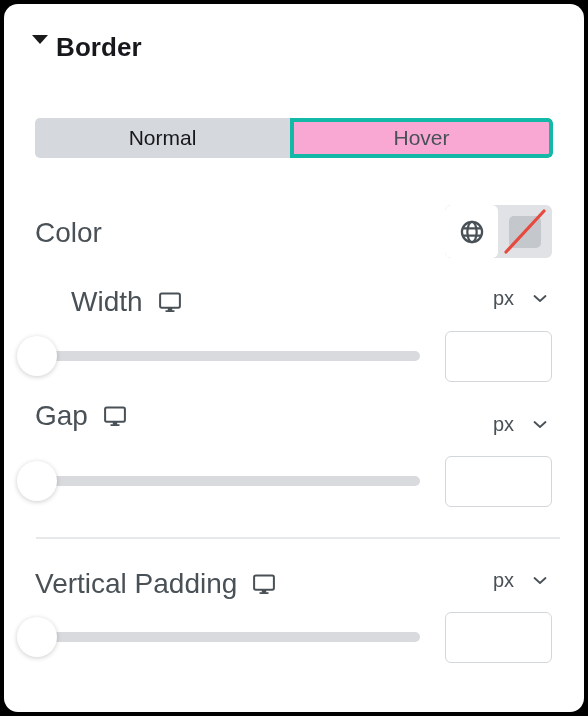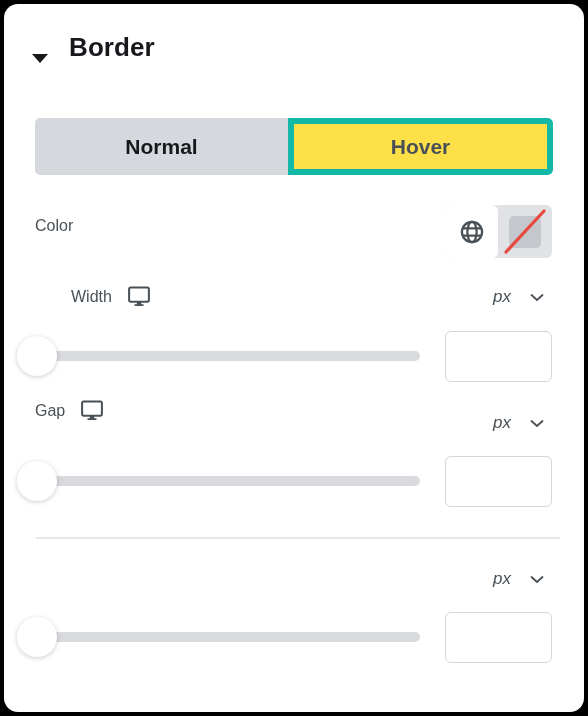--- a/index.html
+++ b/index.html
@@ -25,22 +25,22 @@
     box-sizing: border-box;
     overflow: hidden;
   }
 
   
   .section-header {
     position: absolute;
     left: 28px;
     top: 28px;
     display: flex;
-    align-items: flex-end;
-    gap: 21px;
+    align-items: flex-start;
+    gap: 8px;
   }
   .caret {
     width: 0;
     height: 0;
     border-left: 8px solid transparent;
     border-right: 8px solid transparent;
     border-top: 9px solid #1a1a1a;
     margin-top: 3px;
   }
   .section-title {
@@ -49,49 +49,48 @@
     color: #16181c;
     letter-spacing: 0.1px;
   }
 
   
   .tabs {
     position: absolute;
     left: 31px;
     top: 114px;
     width: 518px;
-    height: 57px;
+    height: 40px;
     display: flex;
     border-radius: 5px;
     overflow: hidden;
-    font-weight: bold;
   }
   .tab {
     flex: 1;
     display: flex;
     align-items: center;
     justify-content: center;
     font-size: 21px;
     box-sizing: border-box;
   }
   .tab.active {
     background: #d5d8dc;
     color: #16181c;
   }
   .tab.inactive {
-    background: #fde047;
+    background: #f9a8d4;
     color: #495157;
-    border: 6px solid #14b8a6;
+    border: 4px solid #14b8a6;
     border-radius: 0 5px 5px 0;
   }
 
   
   .row-label {
     position: absolute;
-    font-size: 16px;
+    font-size: 28px;
     color: #495157;
     display: flex;
     align-items: center;
     gap: 16px;
     white-space: nowrap;
   }
 
   
   .monitor-icon {
     width: 22px;
@@ -142,23 +141,22 @@
     height: 53px;
     pointer-events: none;
   }
 
   
   .unit {
     position: absolute;
     display: flex;
     align-items: center;
     gap: 19px;
-    font-size: 17px;
+    font-size: 20px;
     color: #495157;
-    font-style: italic;
   }
   .chevron {
     width: 14px;
     height: 9px;
     display: inline-block;
   }
 
   
   .slider {
     position: absolute;
@@ -292,20 +290,28 @@
 
   <div class="slider" style="left:0px; top:457px; width:420px;">
     <div class="slider-track"></div>
     <div class="slider-thumb"></div>
   </div>
 
   <input class="num-input" style="left: 441px; top: 452px;" type="text" value="">
 
   <div class="divider"></div>
 
+  <div class="row-label" style="left:31px; top:564px;">
+    <span>Vertical Padding</span>
+    <svg class="monitor-icon" viewBox="0 0 24 22">
+      <rect x="1.2" y="1.2" width="21.6" height="15.4" rx="1.8" fill="none" stroke="#495157" stroke-width="2.2"></rect>
+      <rect x="9.6" y="16.8" width="4.8" height="3.4" fill="#495157"></rect>
+      <rect x="6.8" y="19.4" width="10.4" height="1.9" rx="0.9" fill="#495157"></rect>
+    </svg>
+  </div>
 
   <div class="unit" style="left:489px; top:565px;">
     <span>px</span>
     <svg class="chevron" viewBox="0 0 14 9">
       <polyline points="1.5,2 7,7 12.5,2" fill="none" stroke="#495157" stroke-width="1.8" stroke-linecap="round" stroke-linejoin="round"></polyline>
     </svg>
   </div>
 
   <div class="slider" style="left:0px; top:613px; width:420px;">
     <div class="slider-track"></div>

